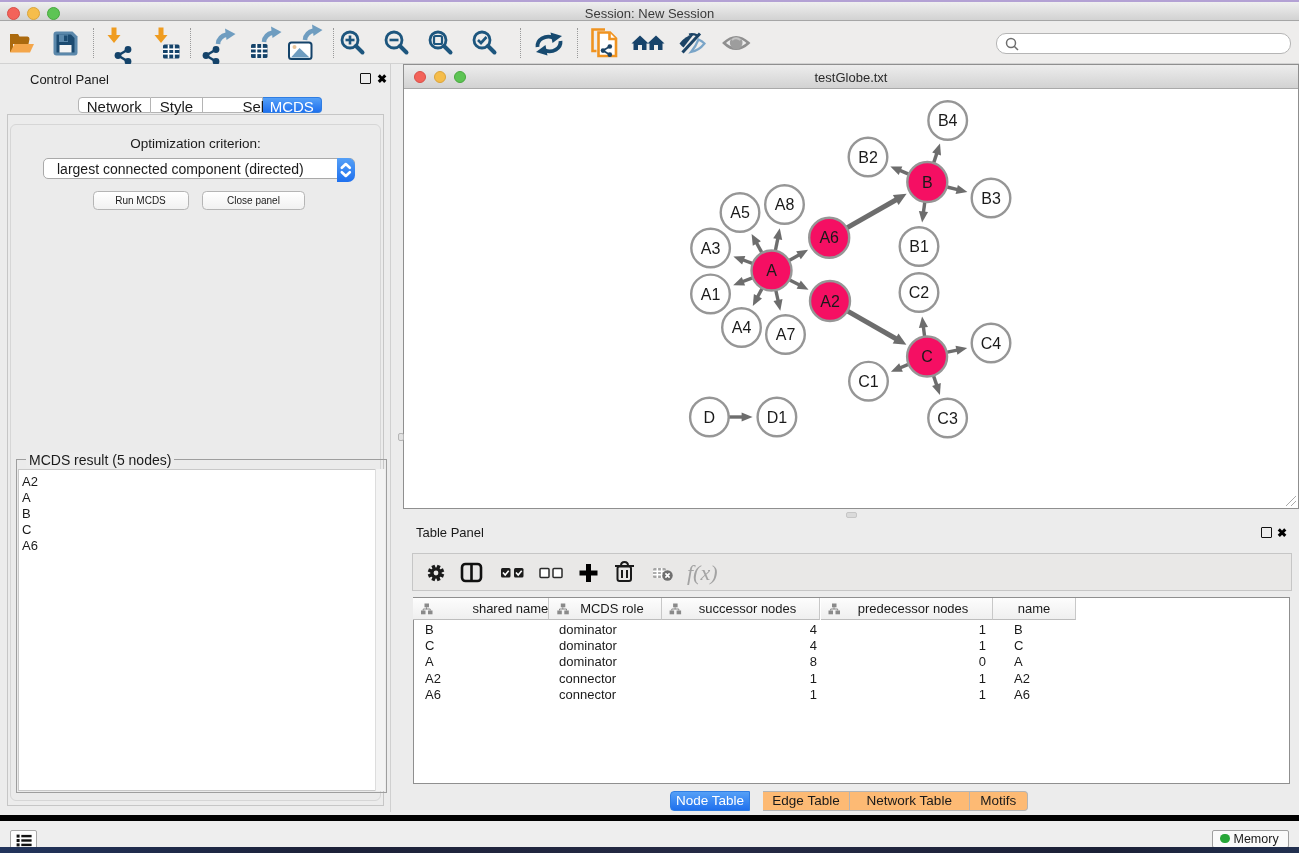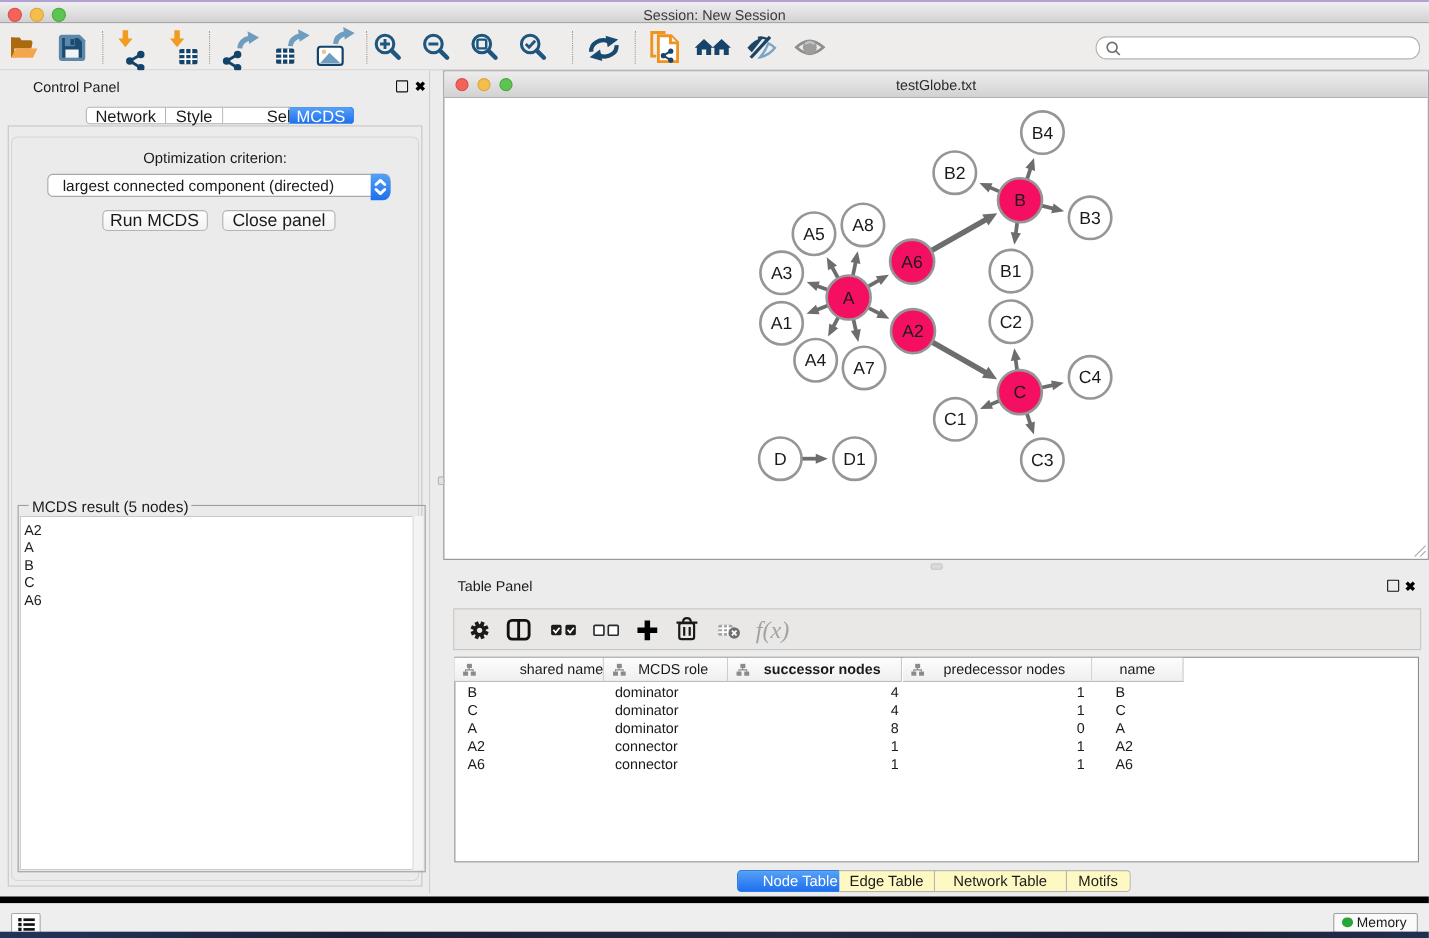--- a/index.html
+++ b/index.html
@@ -17,39 +17,39 @@
 .xbtn{font-weight:bold;font-size:12px;color:#000}
 .tabs1{left:78px;top:33px;height:18px}
 .tab{position:absolute;top:0;height:16px;background:#fff;border:1px solid #b4b4b4;text-align:center;font-size:15px;line-height:17px;color:#1a1a1a}
 
 .cpcontent{left:7px;top:50px;width:377px;height:692px;border:1px solid #c6c6c6}
 .cpinner{left:10px;top:60px;width:371px;height:677px;border:1px solid #d6d6d6;border-radius:6px;background:#ebebeb}
 .optlabel{left:0;top:72px;width:391px;text-align:center;font-size:13.5px}
 .combo{left:43px;top:94px;width:312px;height:21px;background:#fff;border:1px solid #a9a9a9;border-radius:5px;font-size:14px;line-height:19px}
 .combotext{position:absolute;left:13px;top:1px}
 .stepper{position:absolute;right:-0.5px;top:-1.5px;width:17.5px;height:24px;border-radius:0 7px 7px 0;background:linear-gradient(#55a0f7,#1f70ee)}
-.btn{top:127px;height:19px;background:linear-gradient(#ffffff,#f1f1f1);border:1px solid #b5b5b5;border-radius:4.5px;text-align:center;font-size:16px;line-height:17px}
+.btn{top:127px;height:19px;background:linear-gradient(#ffffff,#f1f1f1);border:1px solid #b5b5b5;border-radius:4.5px;text-align:center;font-size:10px;line-height:17px}
 .fieldset{left:16px;top:395px;width:371px;height:334px;border:1px solid #9e9e9e}
 .legend{position:absolute;left:9px;top:-8px;background:#ececec;padding:0 3px;font-size:14px}
 .mlist{position:absolute;left:1px;top:9px;width:367px;height:322px;background:#fff;border:1px solid #c9c9c9;font-size:13px}
 .mlist div{padding-left:3px;height:16px;line-height:16px}
 .mlist{padding-top:3.5px}
 .msb{position:absolute;right:1px;top:9px;width:10px;height:322px;background:#f3f3f3;border-left:1px solid #ddd}
 .win{left:403px;top:64px;width:896px;height:445px;background:#fff;border:1px solid #8f8f8f}
 .wtitle{position:absolute;left:0;top:0;width:100%;height:24px;background:linear-gradient(#ededed,#d2d2d2);border-bottom:1px solid #a9a9a9}
 .wtl{border-radius:50%;width:12px;height:12px;top:6px}
 .wname{position:absolute;width:100%;text-align:center;top:5px;color:#2b2b2b}
 .tp{left:404px;top:520px;width:895px;height:292px;background:#ececec}
 .tphead{left:12px;top:5px}
 .tptool{left:8px;top:33px;width:880px;height:38px;background:#e9e8e7;border:1px solid #c6c6c6}
 .tbl{left:9px;top:77px;width:877px;height:187px;background:#fff;border:1px solid #8f8f8f}
 .th{position:absolute;top:0;height:22px;background:linear-gradient(#fdfdfd,#efefef);border-right:1px solid #c8c8c8;border-bottom:1px solid #bdbdbd;text-align:center;font-size:13px;line-height:22px}
 .td{position:absolute;height:16px;line-height:16.2px;font-size:13px}
 .tabs2{left:266px;top:271px;height:20px}
-.tab2{position:absolute;top:0;height:20px;background:#fef9c3;border:1px solid #b4b4b4;text-align:center;font-size:13.5px;line-height:18px}
+.tab2{position:absolute;top:0;height:20px;background:#fdba74;border:1px solid #b4b4b4;text-align:center;font-size:13.5px;line-height:18px}
 .tab.tabsel,.tab2.tabsel{background:linear-gradient(#55a0f7,#1f70ee);color:#fff;border-color:#2f7de2}
 .statusbar{left:0;top:815px;width:1299px;height:32px;background:#eeeeee;border-top:6px solid #000000}
 .listbtn{left:9.5px;top:8.5px;width:27.5px;height:20px;background:#fdfdfd;border:1px solid #a8a8a8;border-radius:2px}
 .mem{left:1212px;top:9px;width:77px;height:18px;background:#fafafa;border:1px solid #9f9f9f;border-radius:2px;font-size:12.5px;line-height:17px}
 .stripbot{left:0;top:847px;width:1299px;height:6px;background:linear-gradient(90deg,#22345c,#1c2138 25%,#252a45 55%,#1b2036 85%,#223050)}
 .grip{border:1px solid #b5b5b5;background:#e2e2e2;border-radius:2px}
 </style></head>
 <body>
 <div class="abs striptop"></div>
 <div class="abs titlebar">
@@ -353,21 +353,21 @@
         <line x1="248.7" y1="14" x2="248.7" y2="24" stroke="#fff" stroke-width="1.6"></line>
         <line x1="240" y1="17.3" x2="253" y2="17.3" stroke="#fff" stroke-width="1.6"></line>
         <line x1="240" y1="20.7" x2="253" y2="20.7" stroke="#fff" stroke-width="1.6"></line>
         <circle cx="254.5" cy="21.5" r="5.2" fill="#6f6f6f"></circle>
         <path d="M252.4 19.4 l4.2 4.2 m0 -4.2 l-4.2 4.2" stroke="#fff" stroke-width="1.6"></path>
         <text x="274" y="26" font-family="Liberation Serif,serif" font-style="italic" font-size="22" fill="#a3a3a3">f(x)</text>
       </svg></div>
  <div class="abs tbl">
       <div class="th" style="left:-1.0px;width:136.3px;padding-left:14px;text-align:right;">shared name</div>
       <div class="th" style="left:135.3px;width:112.3px;padding-left:14px;">MCDS role</div>
-      <div class="th" style="left:247.6px;width:158.9px;padding-left:14px;font-weight:bold;">successor nodes</div>
+      <div class="th" style="left:247.6px;width:158.9px;padding-left:14px;">successor nodes</div>
       <div class="th" style="left:406.5px;width:172.1px;padding-left:14px;">predecessor nodes</div>
       <div class="th" style="left:578.6px;width:83.9px;">name</div>
       <svg class="abs" style="left:0;top:0" width="680" height="24">
         <g transform="translate(7,5.5)" fill="#8a8a8a">
           <rect x="3.5" y="0" width="4.5" height="3.8"></rect>
           <rect x="0" y="7" width="4.5" height="3.8"></rect>
           <rect x="7" y="7" width="4.5" height="3.8"></rect>
           <path d="M5.5 3.8 v2 M2.2 7 v-1.5 h7 V7 M5.5 5" stroke="#8a8a8a" stroke-width="1" fill="none"></path>
         </g>
         <g transform="translate(143.29999999999995,5.5)" fill="#8a8a8a">
@@ -409,21 +409,21 @@
       <div class="td" style="left:250px;top:72.60000000000001px;width:153px;text-align:right">1</div>
       <div class="td" style="left:410px;top:72.60000000000001px;width:162px;text-align:right">1</div>
       <div class="td" style="left:600px;top:72.60000000000001px;width:60px">A2</div>
       <div class="td" style="left:11px;top:88.80000000000001px;width:120px">A6</div>
       <div class="td" style="left:145px;top:88.80000000000001px;width:100px">connector</div>
       <div class="td" style="left:250px;top:88.80000000000001px;width:153px;text-align:right">1</div>
       <div class="td" style="left:410px;top:88.80000000000001px;width:162px;text-align:right">1</div>
       <div class="td" style="left:600px;top:88.80000000000001px;width:60px">A6</div>
     </div>
  <div class="abs tabs2">
-      <div class="tab2 tabsel" style="left:0.0px;width:115px;border-radius:4px 0 0 4px;">Node Table</div>
+      <div class="tab2 tabsel" style="left:0.0px;width:80px;border-radius:4px 0 0 4px;">Node Table</div>
       <div class="tab2" style="left:93.0px;width:87px;border-left:none;">Edge Table</div>
       <div class="tab2" style="left:180.0px;width:119.5px;border-left:none;">Network Table</div>
       <div class="tab2" style="left:299.5px;width:58.5px;border-radius:0 4px 4px 0;border-left:none;">Motifs</div>
     </div>
 </div>
 
 <div class="abs statusbar">
  <div class="abs listbtn"><svg width="26" height="18">
         <g fill="#111">
           <rect x="5.6" y="3.6" width="3" height="3"></rect>

